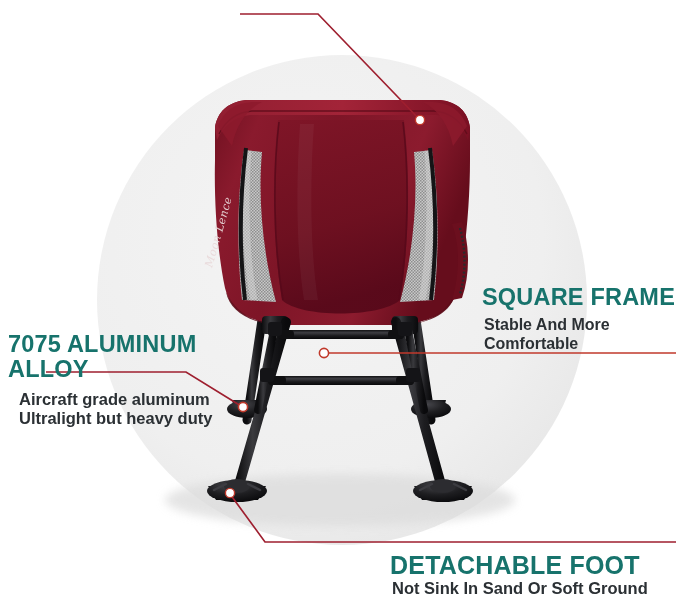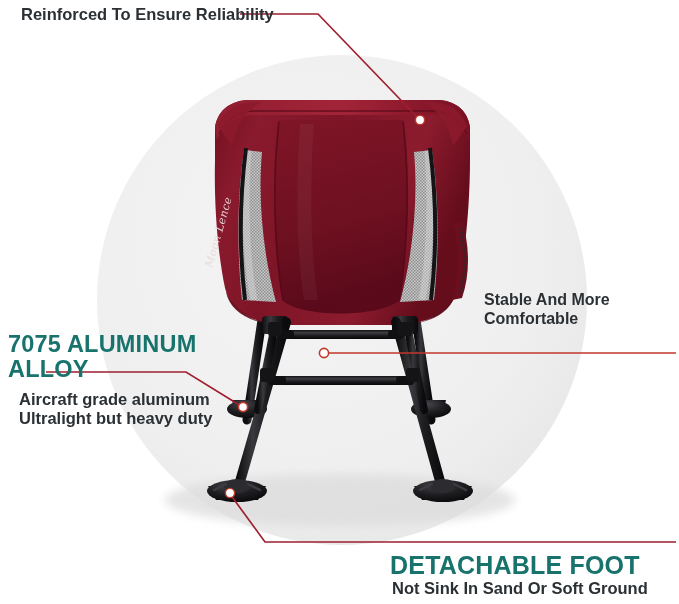--- a/index.html
+++ b/index.html
@@ -283,24 +283,24 @@
       <circle cx="243" cy="407" r="4.6" fill="#ffffff" stroke="#c0392b" stroke-width="1.6"></circle>
     </g>
 
     <g>
       <path d="M 230 494 L 265 542 L 676 542" stroke="#9e1f2f" stroke-width="1.7" fill="none"></path>
       <circle cx="230" cy="493" r="4.6" fill="#ffffff" stroke="#c0392b" stroke-width="1.4"></circle>
     </g>
   </svg>
 
   <div class="callout" id="callout-twice-stitched">
-    <div class="subtitle">Reinforced To Ensure Reliability</div>
   </div>
 
   <div class="callout" id="callout-square-frame">
+    <div class="title">SQUARE FRAME</div>
     <div class="subtitle">Stable And More
 Comfortable</div>
   </div>
 
   <div class="callout" id="callout-aluminum">
     <div class="title">7075 ALUMINUM
 ALLOY</div>
     <div class="subtitle">Aircraft grade aluminum
 Ultralight but heavy duty</div>
   </div>

